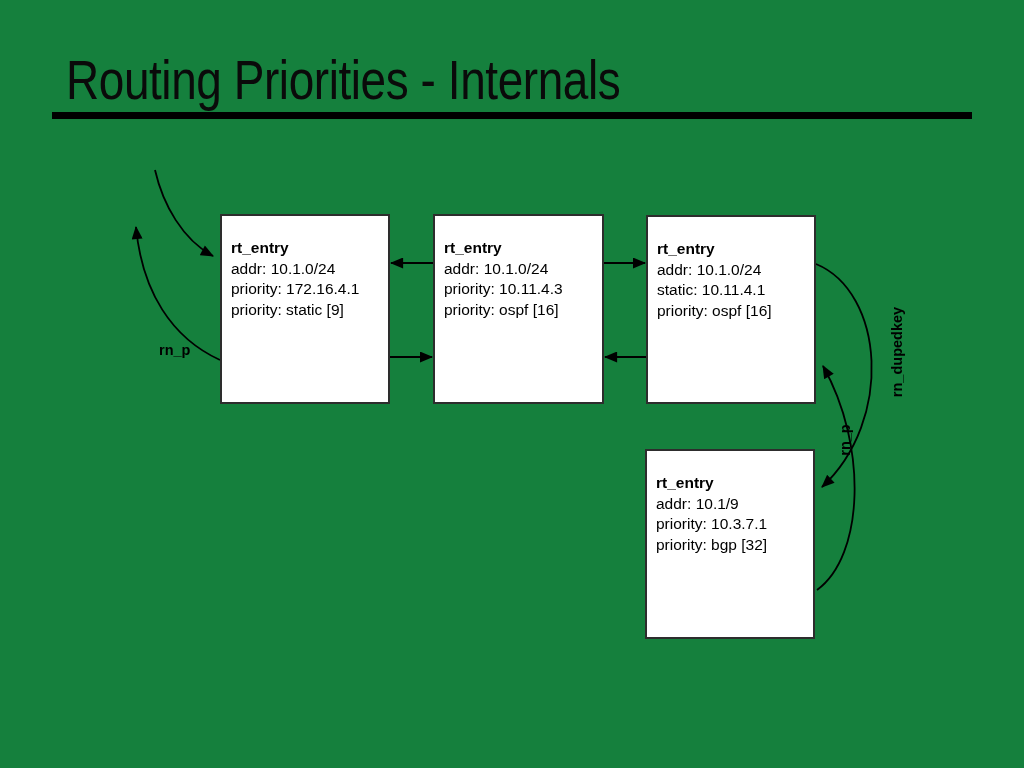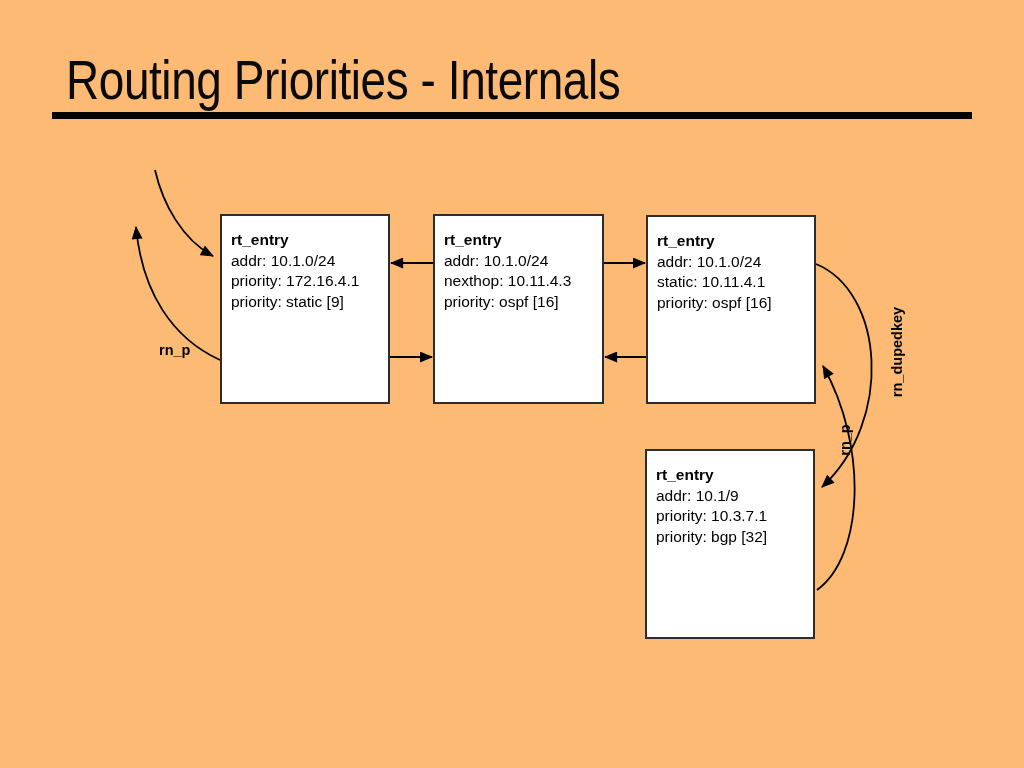--- a/index.html
+++ b/index.html
@@ -1,19 +1,19 @@
 <!DOCTYPE html>
 <html><head>
 <meta charset="utf-8">
 <style>
   * { margin: 0; padding: 0; box-sizing: border-box; }
   html, body { width: 1024px; height: 768px; background: #ffffff; overflow: hidden; }
   body { font-family: "Liberation Sans", sans-serif; color: #000; position: relative; }
 
-  .slide { position: absolute; inset: 0; background: #fdba74; }
+  .slide { position: absolute; inset: 0; background: #15803d; }
 
   .slide-title {
     position: absolute;
     left: 66px;
     top: 52px;
     font-size: 56px;
     line-height: 56px;
     font-weight: 400;
     color: #0a0a0a;
     white-space: nowrap;
@@ -28,21 +28,21 @@
     top: 112px;
     width: 920px;
     height: 7px;
     background: #000;
   }
 
   .rt-box {
     position: absolute;
     background: #fff;
     border: 2px solid #2d2d2d;
-    padding: 14px 9px;
+    padding: 22px 9px;
     font-size: 15.5px;
     line-height: 20.5px;
     white-space: nowrap;
   }
   .rt-box .box-title { font-weight: 700; }
 
   .box1 { left: 220px; top: 214px; width: 170px; height: 190px; }
   .box2 { left: 433px; top: 214px; width: 171px; height: 190px; }
   .box3 { left: 646px; top: 215px; width: 170px; height: 189px; }
   .box4 { left: 645px; top: 449px; width: 170px; height: 190px; }
@@ -101,21 +101,21 @@
   <div class="rt-box box1">
     <div class="box-title">rt_entry</div>
     <div>addr: 10.1.0/24</div>
     <div>priority: 172.16.4.1</div>
     <div>priority: static [9]</div>
   </div>
 
   <div class="rt-box box2">
     <div class="box-title">rt_entry</div>
     <div>addr: 10.1.0/24</div>
-    <div>nexthop: 10.11.4.3</div>
+    <div>priority: 10.11.4.3</div>
     <div>priority: ospf [16]</div>
   </div>
 
   <div class="rt-box box3">
     <div class="box-title">rt_entry</div>
     <div>addr: 10.1.0/24</div>
     <div>static: 10.11.4.1</div>
     <div>priority: ospf [16]</div>
   </div>
 

